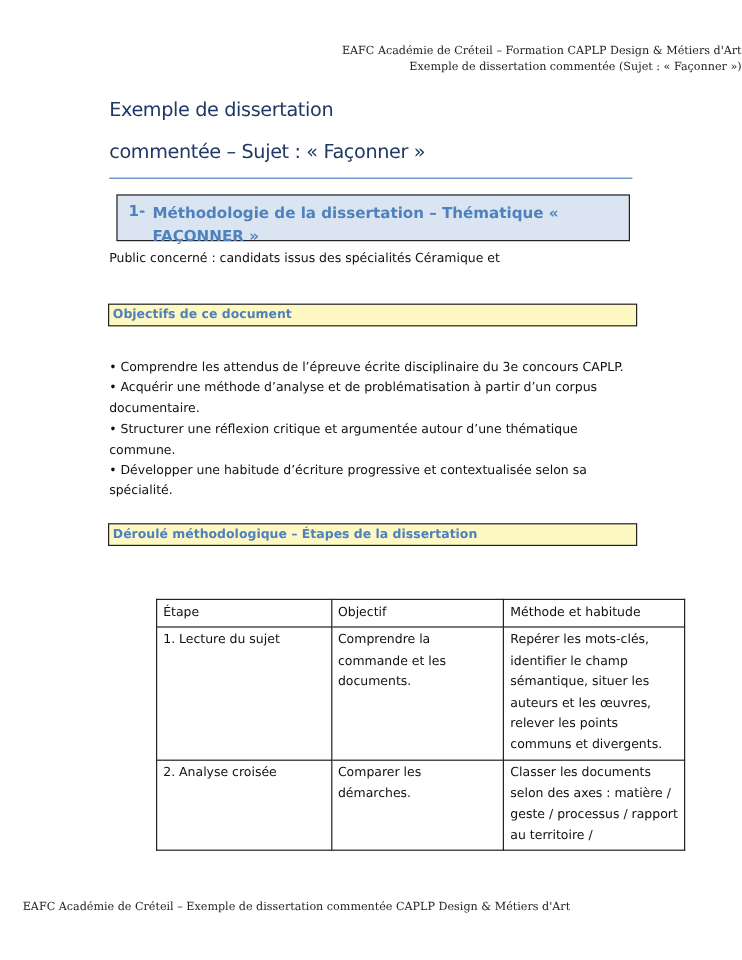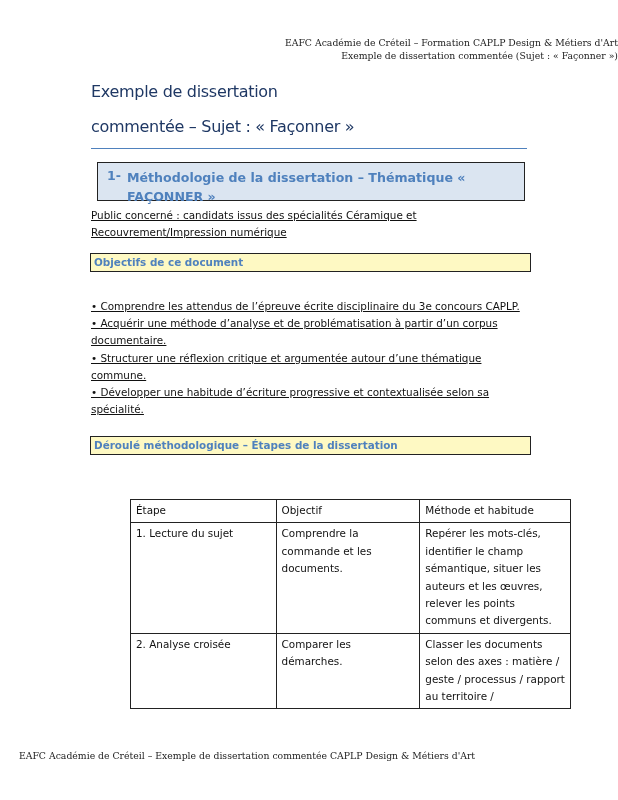--- a/index.html
+++ b/index.html
@@ -3,21 +3,21 @@
 <meta charset="utf-8">
 <style>
   html, body { margin:0; padding:0; background:#ffffff; }
   body { width:618px; height:800px; position:relative; overflow:hidden; font-family:"DejaVu Sans", sans-serif; color:#111; }
   .header { position:absolute; top:36px; left:0; width:618px; text-align:right; font-family:"DejaVu Serif", serif; font-size:9.3px; line-height:13px; color:#222; }
   .title { position:absolute; left:91px; top:74px; width:440px; font-family:"DejaVu Sans", sans-serif; font-size:16px; line-height:35px; color:#1f3864; letter-spacing:-0.3px; }
   .title-rule { position:absolute; left:91px; top:148px; width:436px; height:1px; background:#4f81bd; }
   .h1box { position:absolute; left:97px; top:162px; width:428px; height:39px; background:#dbe5f1; border:1.5px solid #222; box-sizing:border-box; }
   .h1box .num { position:absolute; left:9px; top:5px; font-size:12.6px; font-weight:bold; color:#4f81bd; }
   .h1box .txt { position:absolute; left:29px; top:5px; width:392px; font-size:12.6px; line-height:19px; font-weight:bold; color:#4f81bd; }
-  .body-text { position:absolute; left:91px; width:440px; font-size:10.4px; line-height:17.2px; color:#111;text-decoration:underline; }
+  .body-text { position:absolute; left:91px; width:440px; font-size:10.4px; line-height:17.2px; color:#111; }
   .secbox { position:absolute; left:90px; width:441px; height:19px; background:#fef9c3; border:1.5px solid #222; box-sizing:border-box; }
   .secbox span { position:absolute; left:3px; top:2px; font-size:10.4px; font-weight:bold; color:#4f81bd; }
   table.steps { position:absolute; left:90px; top:499px; width:441px; border-collapse:collapse; font-size:10.4px; line-height:17.4px;margin-left:40px; }
   table.steps td { border:1.3px solid #222; vertical-align:top; padding:2px 5px 3px 5px; }
   .footer { position:absolute; top:750px; left:0; width:494px; text-align:center; font-family:"DejaVu Serif", serif; font-size:9.3px; color:#222; }
 </style>
 </head>
 <body>
 
 <div class="header">
@@ -31,21 +31,20 @@
 </div>
 <div class="title-rule"></div>
 
 <div class="h1box">
   <span class="num">1-</span>
   <span class="txt">Méthodologie de la dissertation – Thématique « FAÇONNER »</span>
 </div>
 
 <div class="body-text" style="top:207px;">
   <div>Public concerné : candidats issus des spécialités Céramique et</div>
-  <div>Recouvrement/Impression numérique</div>
 </div>
 
 <div class="secbox" style="top:253px;">
   <span>Objectifs de ce document</span>
 </div>
 
 <div class="body-text" style="top:298px;">
   <div>• Comprendre les attendus de l’épreuve écrite disciplinaire du 3e concours CAPLP.</div>
   <div>• Acquérir une méthode d’analyse et de problématisation à partir d’un corpus documentaire.</div>
   <div>• Structurer une réflexion critique et argumentée autour d’une thématique commune.</div>

